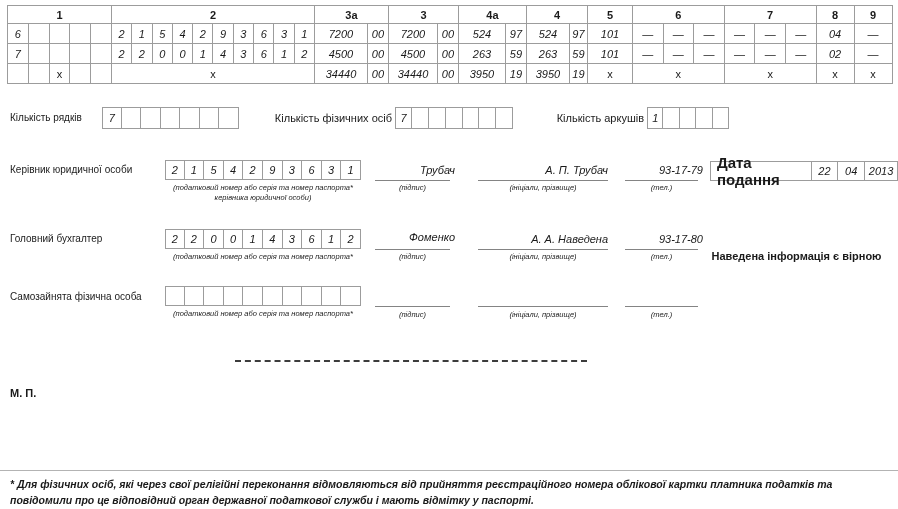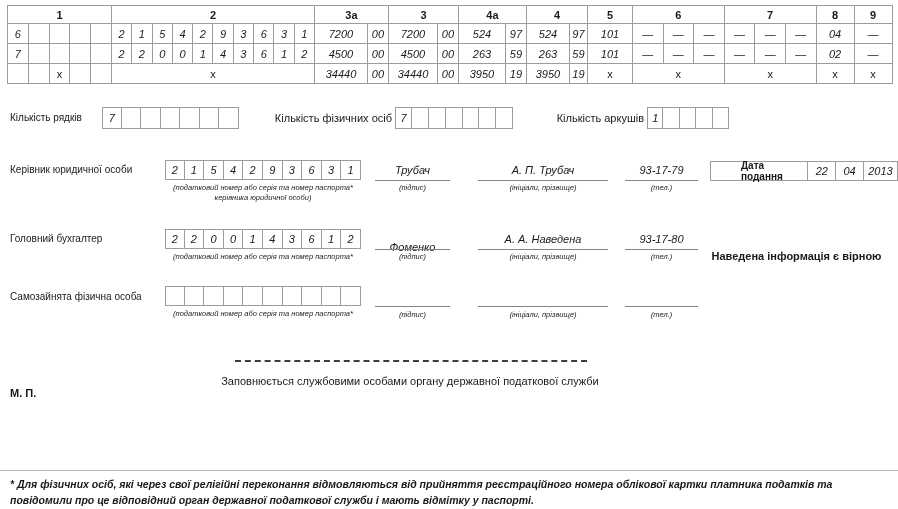--- a/index.html
+++ b/index.html
@@ -18,27 +18,27 @@
 
   .cells{position:absolute;display:flex;}
   .cells .c{box-sizing:border-box;border:1px solid #9c9c9c;border-left:none;display:flex;
             align-items:center;justify-content:center;font-size:11px;font-style:italic;background:#fff;}
   .cells .c:first-child{border-left:1px solid #9c9c9c;}
   .cnt1 .c{width:19.5px;height:22px;}
   .cnt2 .c{width:16.9px;height:22px;}
   .cnt3 .c{width:16.4px;height:22px;}
   .sigc .c{width:19.6px;height:20px;}
 
-  .sigval{position:absolute;font-size:11px;font-style:italic;text-align:center;white-space:nowrap;}
+  .sigval{position:absolute;font-size:11px;font-style:italic;text-align:right;white-space:nowrap;}
   .sigline{position:absolute;border-top:1px solid #848484;height:0;}
   .cap{position:absolute;font-size:7.5px;font-style:italic;text-align:center;line-height:9.5px;color:#222;}
 
   .datebox{position:absolute;display:flex;height:18px;border:1px solid #9c9c9c;background:#fff;}
   .datebox>div{display:flex;align-items:center;justify-content:center;}
-  .dlabel{font-weight:bold;font-size:10px;padding:0 6px;margin-left:24px;}
+  .dlabel{font-weight:bold;font-size:15px;padding:0 6px;}
   .dnum{border-left:1px solid #9c9c9c;font-size:11px;font-style:italic;}
 
   .confirm{position:absolute;font-size:11px;font-weight:bold;text-align:center;white-space:nowrap;}
   .dash{position:absolute;border-top:2px dashed #3c3c3c;height:0;}
   .note{position:absolute;font-size:11px;text-align:center;}
   .mp{position:absolute;font-size:11px;font-weight:bold;}
 
   .markbox{position:absolute;border:1px solid #9c9c9c;box-sizing:border-box;}
   .marktitle{font-size:11.5px;text-align:justify;text-align-last:justify;padding:7px 10px 0;}
   .markline{position:absolute;left:6px;right:6px;top:31px;border-top:1px solid #4a4a4a;}
@@ -267,21 +267,21 @@
       <div class="c">1</div>
       <div class="c">4</div>
       <div class="c">3</div>
       <div class="c">6</div>
       <div class="c">1</div>
       <div class="c">2</div>
   </div>
   <div class="cap" style="left:163px;top:252px;width:200px">
     <div>(податковий номер або серія та номер паспорта*</div>
   </div>
-  <div class="sigval" style="left:370px;top:241px;width:85px">Фоменко</div>
+  <div class="sigval" style="left:370px;top:231px;width:85px">Фоменко</div>
   <div class="sigline" style="left:375px;top:249px;width:75px"></div>
   <div class="cap" style="left:375px;top:252px;width:75px">(підпис)</div>
   <div class="sigval" style="left:478px;top:233px;width:130px">А. А. Наведена</div>
   <div class="sigline" style="left:478px;top:249px;width:130px"></div>
   <div class="cap" style="left:478px;top:252px;width:130px">(ініціали, прізвище)</div>
   <div class="sigval" style="left:620px;top:233px;width:83px">93-17-80</div>
   <div class="sigline" style="left:625px;top:249px;width:73px"></div>
   <div class="cap" style="left:625px;top:252px;width:73px">(тел.)</div>
 
   <div class="confirm" style="left:700px;top:250px;width:193px">Наведена інформація є вірною</div>
@@ -303,20 +303,19 @@
     <div>(податковий номер або серія та номер паспорта*</div>
   </div>
   <div class="sigline" style="left:375px;top:306px;width:75px"></div>
   <div class="cap" style="left:375px;top:310px;width:75px">(підпис)</div>
   <div class="sigline" style="left:478px;top:306px;width:130px"></div>
   <div class="cap" style="left:478px;top:310px;width:130px">(ініціали, прізвище)</div>
   <div class="sigline" style="left:625px;top:306px;width:73px"></div>
   <div class="cap" style="left:625px;top:310px;width:73px">(тел.)</div>
 
   <div class="dash" style="left:235px;top:360px;width:352px"></div>
-  <div class="note" style="left:160px;top:375px;width:500px">Заповнюється службовими особами органу державної податкової служби</div>
   <div class="mp" style="left:10px;top:387px">М. П.</div>
 
 
   <div class="hr" style="left:0;top:470px;width:898px"></div>
   <div class="footnote" style="left:10px;top:476px;width:878px">* Для фізичних осіб, які через свої релігійні переконання відмовляються від прийняття реєстраційного номера облікової картки платника податків та повідомили про це відповідний орган державної податкової служби і мають відмітку у паспорті.</div>
 
 </div>
 
 </body></html>

